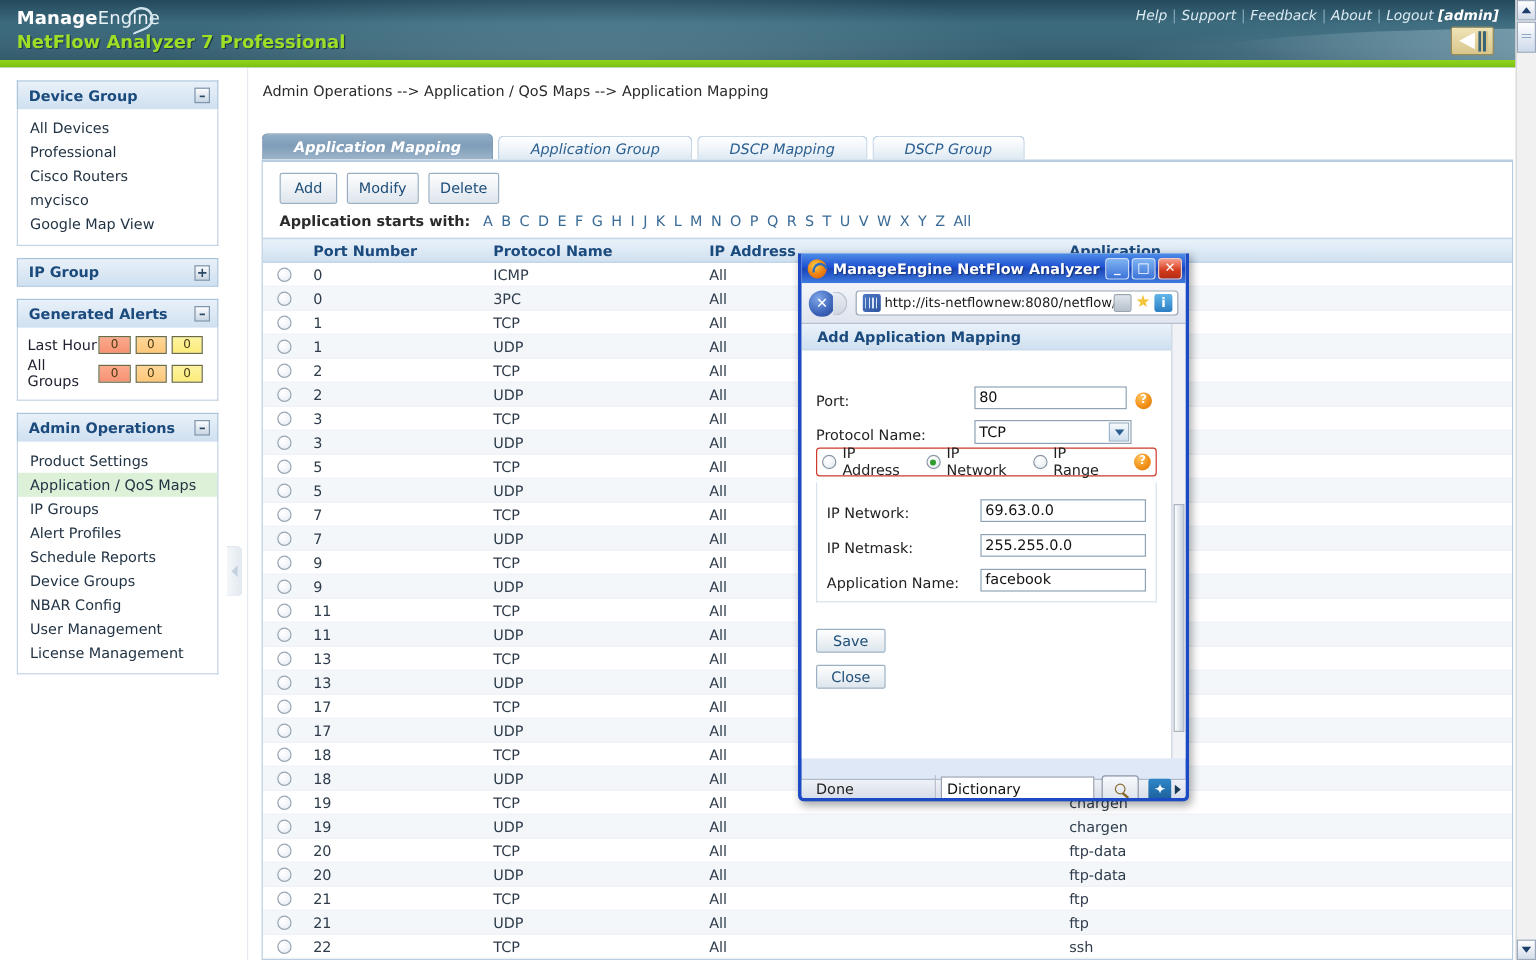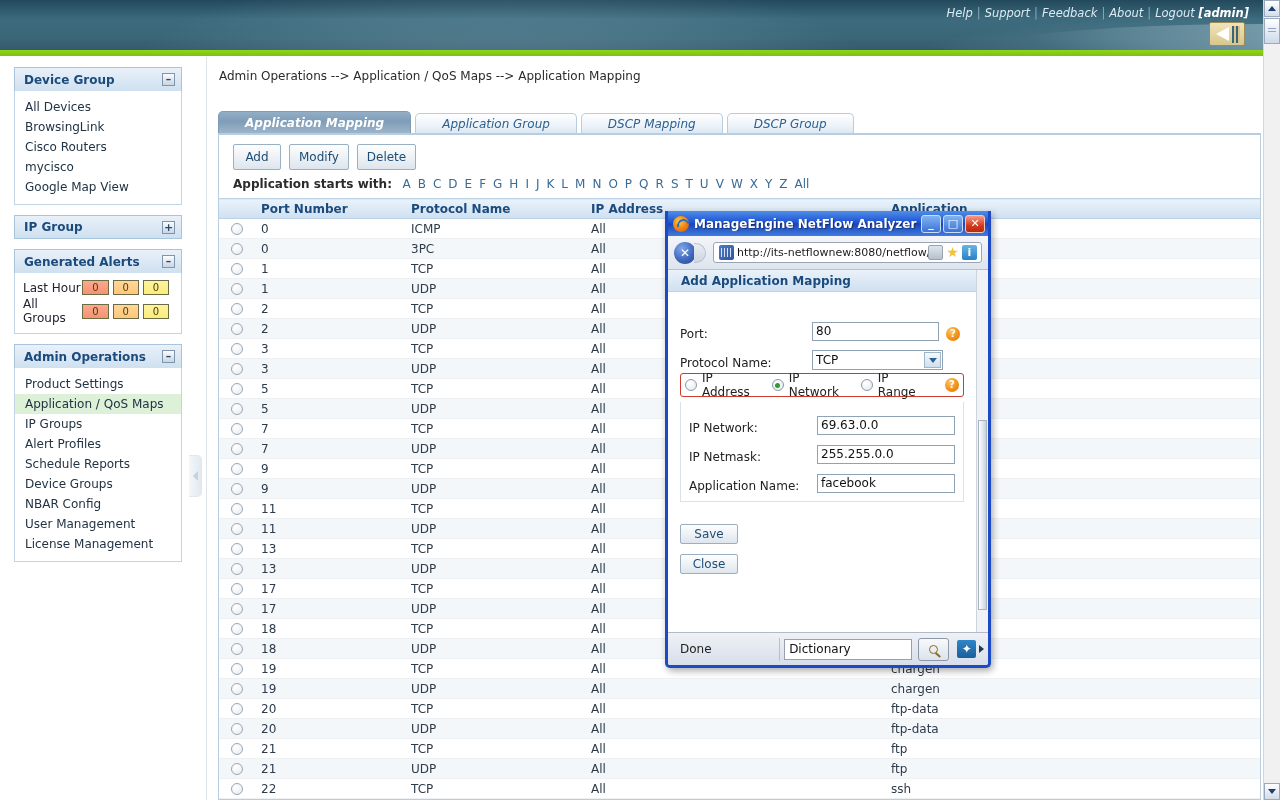--- a/index.html
+++ b/index.html
@@ -338,21 +338,21 @@
   }
   .popup-scroll {
     position: absolute; right: 0; top: 59px; width: 12px; bottom: 33px;
     background: #f0f2f6; border-left: 1px solid #cdd4de;
   }
   .popup-scroll .thumb {
     position: absolute; left: 1px; top: 150px; width: 9px; height: 190px;
     background: linear-gradient(90deg,#ffffff,#c8d2de); border: 1px solid #aab4c1;
   }
   .popup-status {
-    position: absolute; left: 0; right: 0; bottom: 0; height: 33px;
+    position: absolute; left: 0; right: 0; bottom: 0; height: 16px;
     background: linear-gradient(180deg,#eef1f6,#d8deea);
     border-top: 1px solid #b0b9c7; display: flex; align-items: center; padding: 0 4px;
   }
   .status-done {
     width: 110px; height: 23px; font-size: 12px; color: #222;
     display: flex; align-items: center; padding-left: 8px;
     border-right: 1px solid #b8c0cd;
   }
   .status-find {
     width: 130px; height: 21px; margin-left: 4px; background: #fff;
@@ -412,20 +412,27 @@
 </head>
 <body>
 
 <div id="root">
 
   <div class="header">
     <div class="header-rays"></div>
     <div class="header-swoosh"></div>
     <div class="header-swoosh2"></div>
 
+    <div class="logo-wrap">
+      <div class="logo-me">
+        <b>Manage</b><span class="light">Engine</span>
+        <span class="logo-swirl"></span>
+      </div>
+      <div class="logo-product">NetFlow Analyzer 7 Professional</div>
+    </div>
 
     <div class="header-nav">
       <a href="#">Help</a><span class="sep">|</span><a href="#">Support</a><span class="sep">|</span><a href="#">Feedback</a><span class="sep">|</span><a href="#">About</a><span class="sep">|</span><a href="#">Logout</a> <span class="admin">[admin]</span>
     </div>
 
     <div class="header-badge">
       <div class="arrow"></div>
       <div class="bar"></div>
     </div>
 
@@ -434,21 +441,21 @@
 
   <div class="sidebar">
 
     <div class="panel">
       <div class="panel-head">
         <div class="panel-title">Device Group</div>
         <div class="panel-toggle">–</div>
       </div>
       <div class="panel-body">
         <a class="panel-link" href="#">All Devices</a>
-        <a class="panel-link" href="#">BrowsingLink</a>
+        <a class="panel-link" href="#">Professional</a>
         <a class="panel-link" href="#">Cisco Routers</a>
         <a class="panel-link" href="#">mycisco</a>
         <a class="panel-link" href="#">Google Map View</a>
       </div>
     </div>
 
     <div class="panel">
       <div class="panel-head standalone">
         <div class="panel-title">IP Group</div>
         <div class="panel-toggle">+</div>

